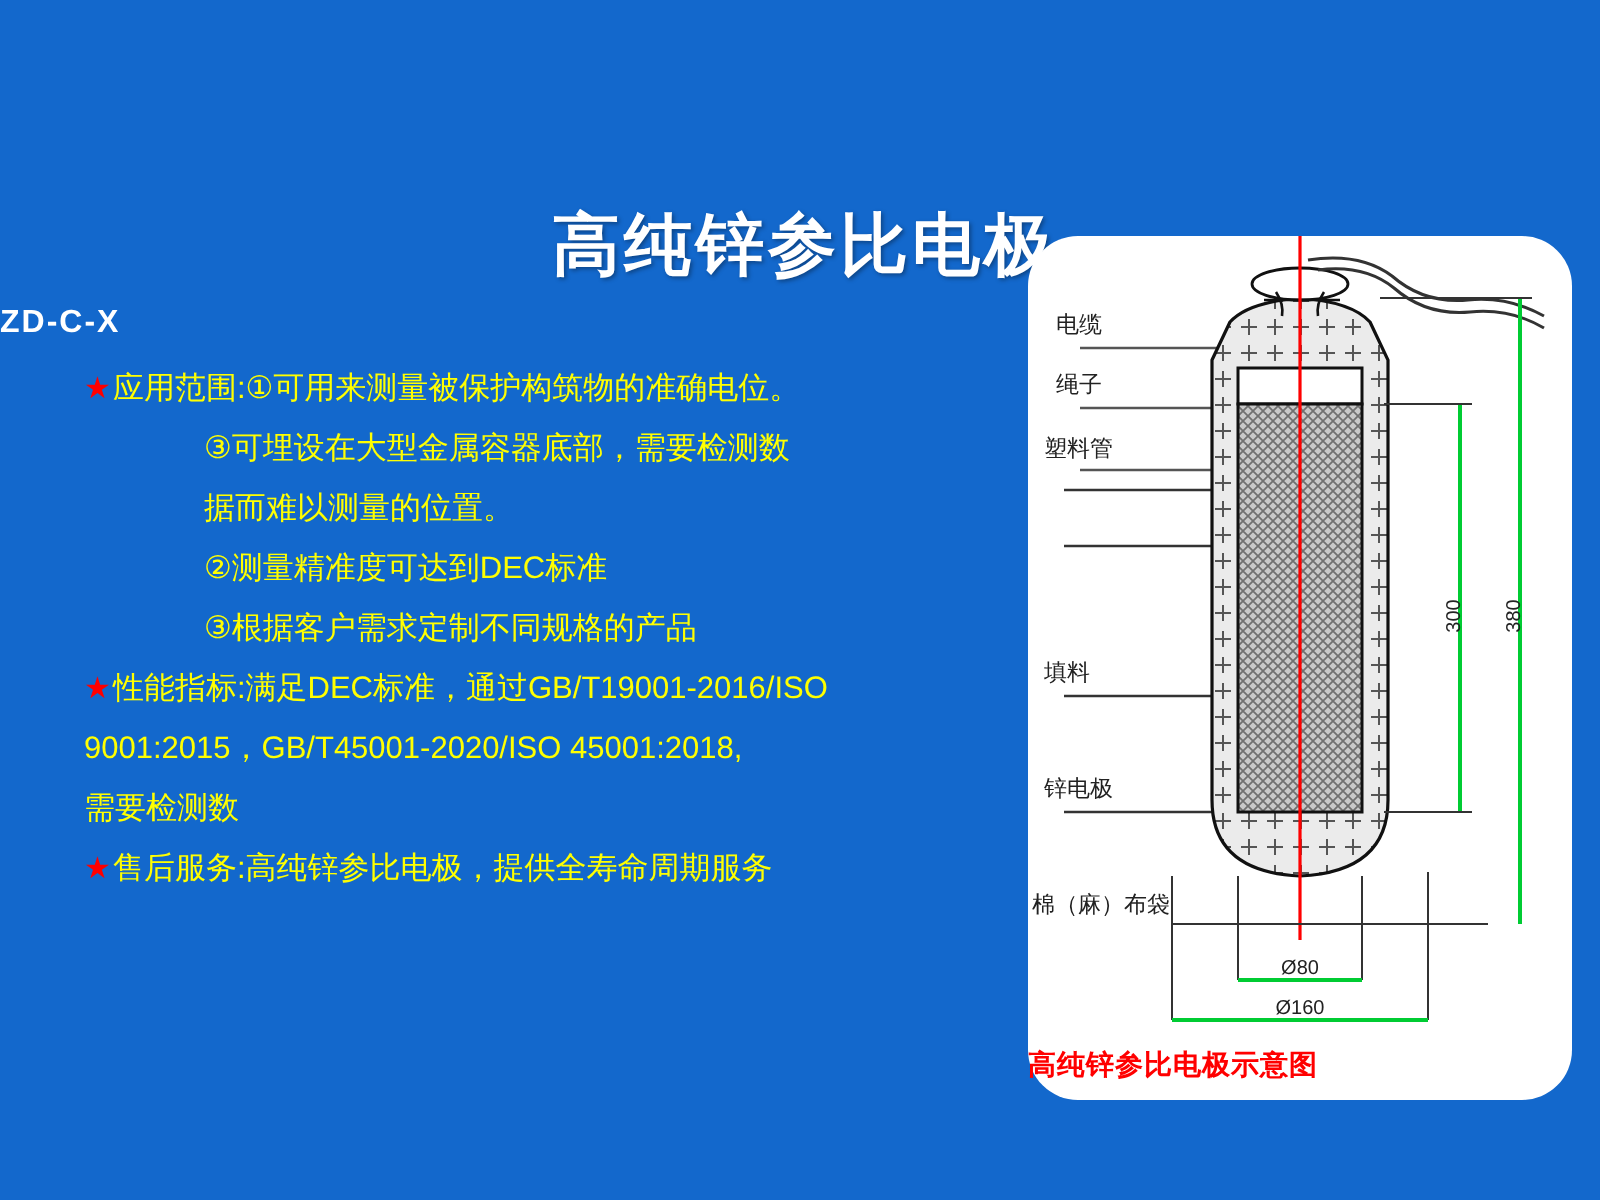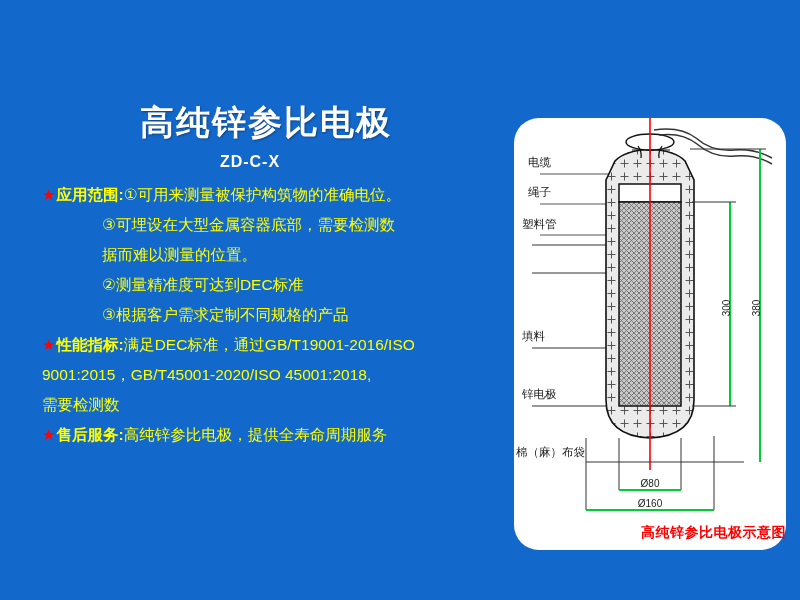--- a/index.html
+++ b/index.html
@@ -4,53 +4,53 @@
 <style>
   html,body{margin:0;padding:0;}
   body{
     width:800px;height:600px;
     background:#1368cc;
     font-family:"Liberation Sans","DejaVu Sans",sans-serif;
     overflow:hidden;position:relative;
   }
   
   #slide-title{
-    position:absolute;left:4px;top:100px;width:500px;
-    text-align:center;
+    position:absolute;left:16px;top:100px;width:500px;
+    text-align:right;
     color:#ffffff;
     font-size:34px;font-weight:bold;
     letter-spacing:2px;
     text-shadow:1px 1px 2px rgba(0,0,0,.35);
     padding-left:12px;
   }
   #slide-subtitle{
     position:absolute;left:0;top:153px;width:500px;
-    text-align:center;color:#ffffff;
+    color:#ffffff;
     font-size:16px;font-weight:bold;letter-spacing:1px;
   }
   
   #content{
     position:absolute;left:42px;top:180px;width:475px;
     color:#ffff00;font-size:15.5px;line-height:30px;
   }
   .blk{margin:0 0 0 0;}
   .ln{white-space:nowrap;}
   .star{color:#ff0000;font-size:15px;margin-right:1px;}
-  .hd{font-weight:bold;}
+  .hd{font-weight:normal;}
   .ind{display:inline-block;width:60px;}
   
   #diagram-panel{
     position:absolute;left:514px;top:118px;width:272px;height:432px;
     background:#ffffff;
     border-radius:25px;
   }
   #diagram-svg{display:block;width:272px;height:432px;}
   #diagram-caption{
     position:absolute;left:514px;top:524px;width:272px;
-    text-align:right;color:#ff0000;font-size:14px;font-weight:bold;
+    text-align:left;color:#ff0000;font-size:14px;font-weight:bold;
     letter-spacing:.5px;
   }
 </style>
 </head>
 <body>
 
 <div id="slide-title">高纯锌参比电极</div>
 <div id="slide-subtitle">ZD-C-X</div>
 
 <div id="content">

